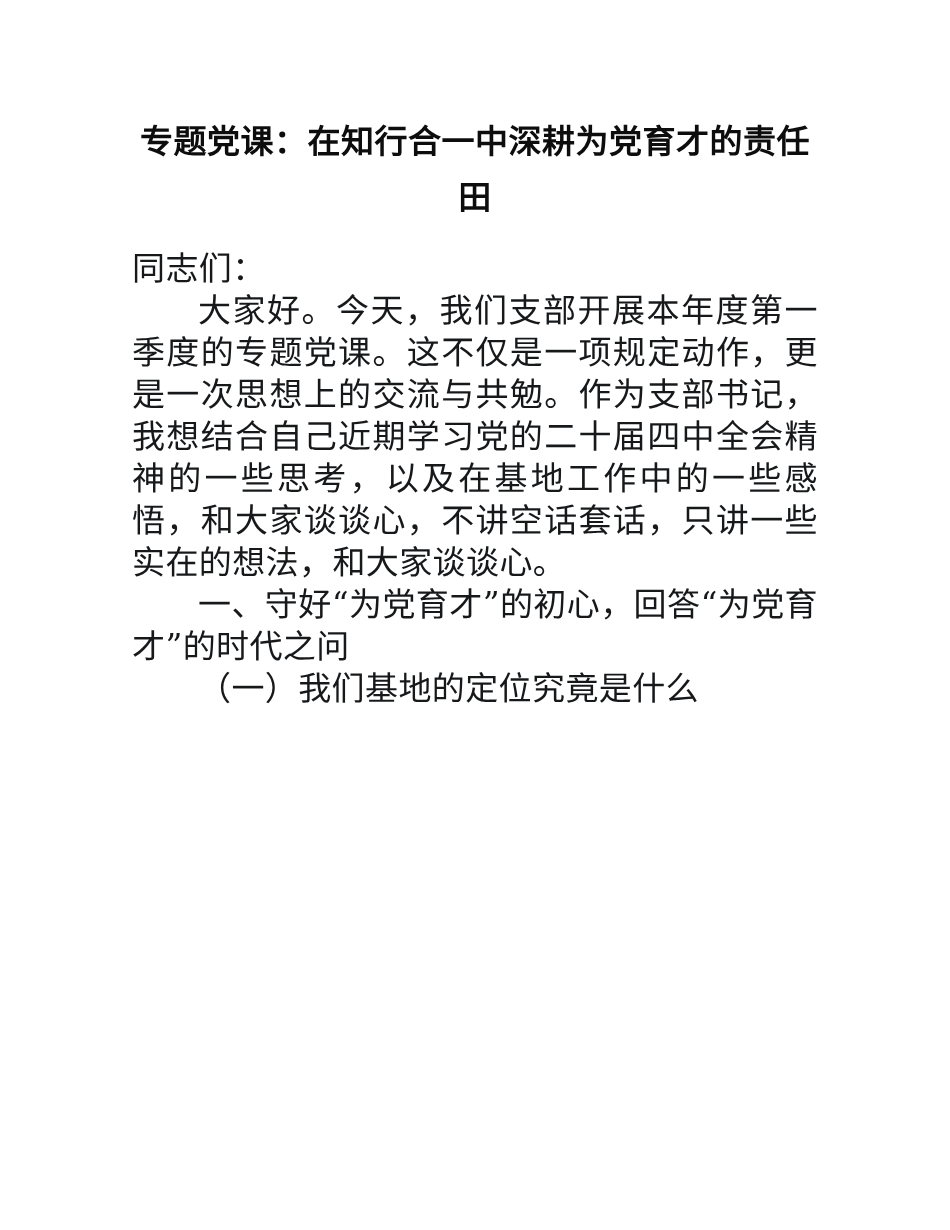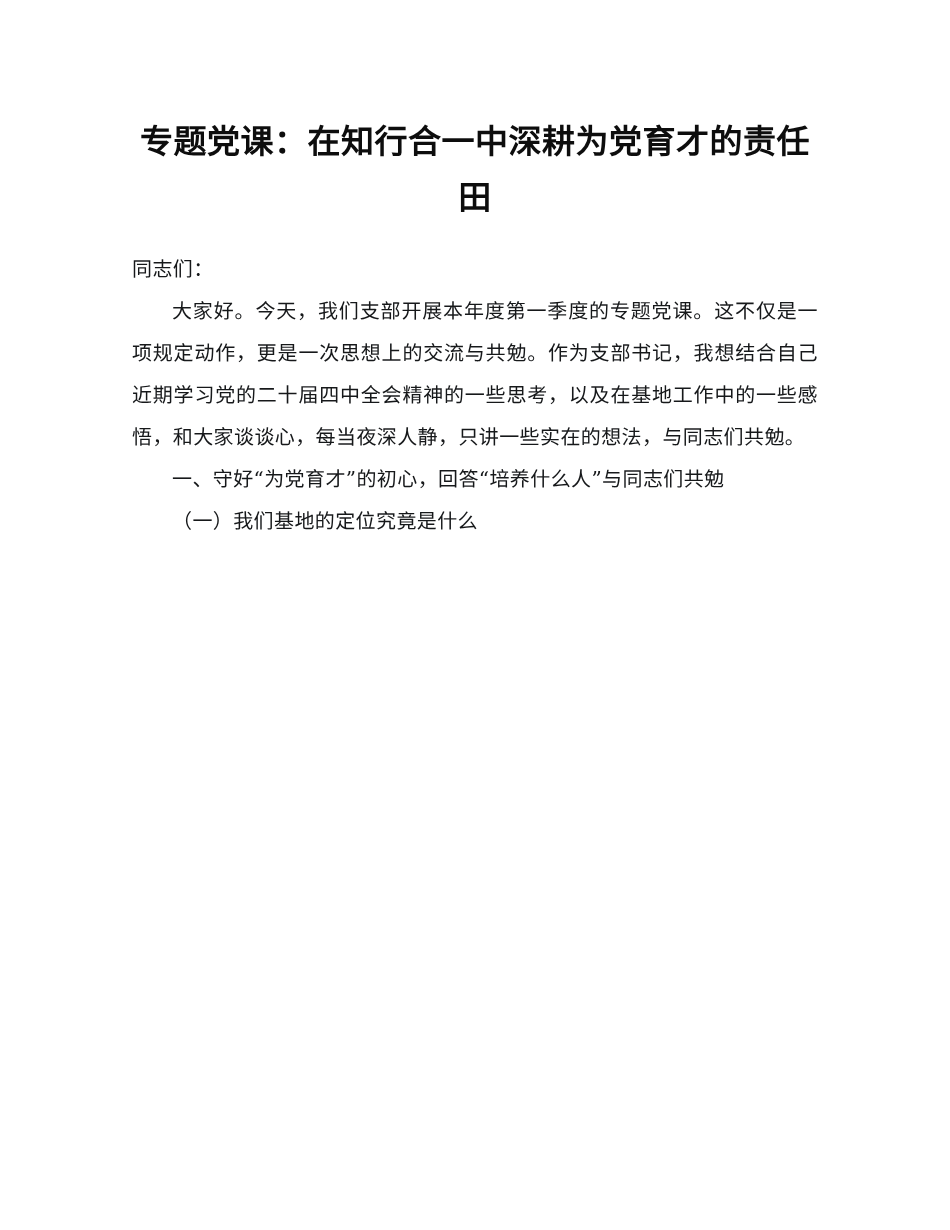--- a/index.html
+++ b/index.html
@@ -41,21 +41,21 @@
     word-break: break-all;
   }
 
   
   .body-block {
     margin-top: 22px;
   }
 
   p.para {
     font-family: "DejaVu Serif", "Liberation Serif", serif;
-    font-size: 20px;
+    font-size: 33px;
     line-height: 42px;
     color: #16181a;
     margin: 0;
     text-align: justify;
     text-justify: inter-character;
     letter-spacing: 0.4px;
     word-break: break-all;
     -webkit-font-smoothing: antialiased;
   }
 
@@ -78,23 +78,23 @@
 
 <div class="page">
   <div class="content">
 
     <h1 class="doc-title">专题党课：在知行合一中深耕为党育才的责任田</h1>
 
     <div class="body-block">
 
       <p class="para flush">同志们：</p>
 
-      <p class="para indent">大家好。今天，我们支部开展本年度第一季度的专题党课。这不仅是一项规定动作，更是一次思想上的交流与共勉。作为支部书记，我想结合自己近期学习党的二十届四中全会精神的一些思考，以及在基地工作中的一些感悟，和大家谈谈心，每当夜深人静，只讲一些实在的想法，与同志们共勉。</p>
+      <p class="para indent">大家好。今天，我们支部开展本年度第一季度的专题党课。这不仅是一项规定动作，更是一次思想上的交流与共勉。作为支部书记，我想结合自己近期学习党的二十届四中全会精神的一些思考，以及在基地工作中的一些感悟，和大家谈谈心，不讲空话套话，只讲一些实在的想法，和大家谈谈心。</p>
 
-      <p class="para indent heading-1">一、守好“为党育才”的初心，回答“培养什么人”与同志们共勉</p>
+      <p class="para indent heading-1">一、守好“为党育才”的初心，回答“为党育才”的时代之问</p>
 
 
       <p class="para indent heading-2">（一）我们基地的定位究竟是什么</p>
 
 
     </div>
   </div>
 </div>
 
 </body></html>

